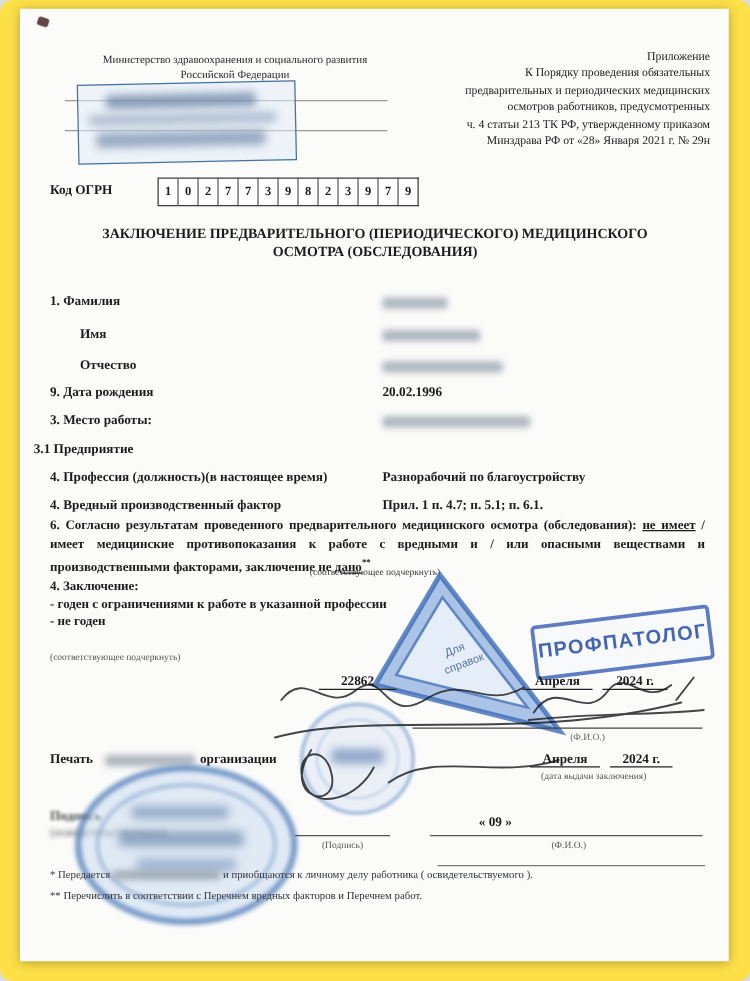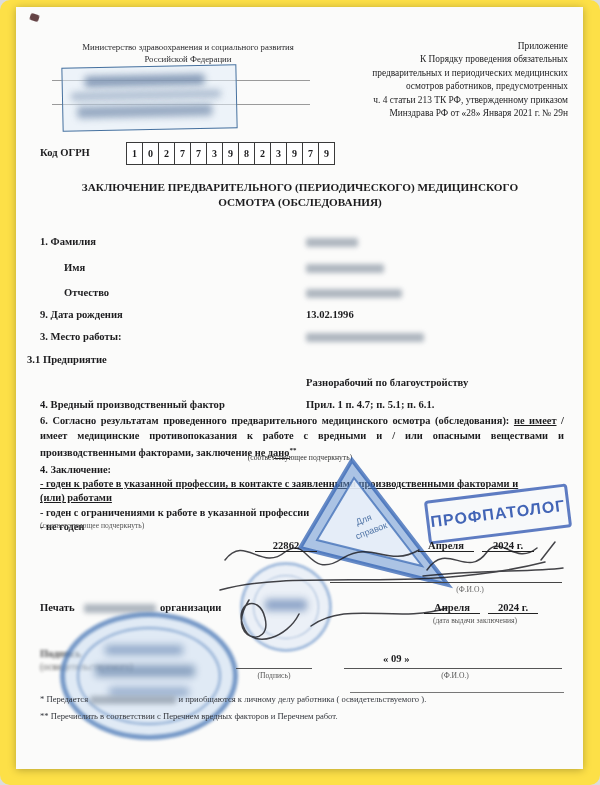--- a/index.html
+++ b/index.html
@@ -81,40 +81,40 @@
   <div class="abs lbl" style="left:40px;top:236px;">1. Фамилия</div>
   <div class="abs blurval" style="left:306px;top:238px;width:52px;height:9px;"></div>
 
   <div class="abs lbl" style="left:64px;top:262px;">Имя</div>
   <div class="abs blurval" style="left:306px;top:264px;width:78px;height:9px;"></div>
 
   <div class="abs lbl" style="left:64px;top:287px;">Отчество</div>
   <div class="abs blurval" style="left:306px;top:289px;width:96px;height:9px;"></div>
 
   <div class="abs lbl" style="left:40px;top:309px;">9. Дата рождения</div>
-  <div class="abs val" style="left:306px;top:309px;">13.02.1996</div>
+  <div class="abs val" style="left:306px;top:309px;">20.02.1996</div>
 
   <div class="abs lbl" style="left:40px;top:331px;">3. Место работы:</div>
   <div class="abs blurval" style="left:306px;top:333px;width:118px;height:9px;"></div>
 
   <div class="abs lbl" style="left:27px;top:354px;">3.1 Предприятие</div>
 
+  <div class="abs lbl" style="left:40px;top:377px;">4. Профессия (должность)(в настоящее время)</div>
   <div class="abs val" style="left:306px;top:377px;">Разнорабочий по благоустройству</div>
 
   <div class="abs lbl" style="left:40px;top:399px;">4. Вредный производственный фактор</div>
   <div class="abs val" style="left:306px;top:399px;">Прил. 1 п. 4.7; п. 5.1; п. 6.1.</div>
 
   <div class="abs j b" style="left:40px;top:414px;width:524px;font-size:10.4px;line-height:14.6px;">
     <span>6. Согласно результатам проведенного предварительного медицинского осмотра (обследования): </span><span class="u">не имеет</span><span> / имеет медицинские противопоказания к работе с вредными и / или опасными веществами и производственными факторами, заключение не </span><span class="u">дано</span><sup>**</sup>
   </div>
   <div class="abs c small" style="left:210px;top:453px;width:180px;">(соответствующее подчеркнуть)</div>
 
   <div class="abs" style="left:40px;top:463px;width:524px;font-size:10.4px;line-height:14.2px;font-weight:bold;">
     <div>4. Заключение:</div>
-    <div class="u" style="width:500px;">- годен к работе в указанной профессии, в контакте с заявленными производственными факторами и (или) работами</div>
     <div>- годен с ограничениями к работе в указанной профессии</div>
     <div>- не годен</div>
   </div>
   <div class="abs small" style="left:40px;top:521px;color:#555;">(соответствующее подчеркнуть)</div>
 
   <svg class="abs" style="left:292px;top:448px;" width="170" height="148" viewBox="0 0 170 148">
     <polygon points="60,12 8,100 156,137" fill="rgba(92,140,205,0.50)" stroke="rgba(52,100,180,0.75)" stroke-width="4"></polygon>
     <polygon points="62,30 25,92 130,118" fill="rgba(238,244,251,0.85)" stroke="rgba(70,115,185,0.8)" stroke-width="2"></polygon>
     <g transform="rotate(-21 75 80)" fill="#5377a8" font-family="Liberation Sans, sans-serif" font-size="9" text-anchor="middle">
       <text x="75" y="74">Для</text>

